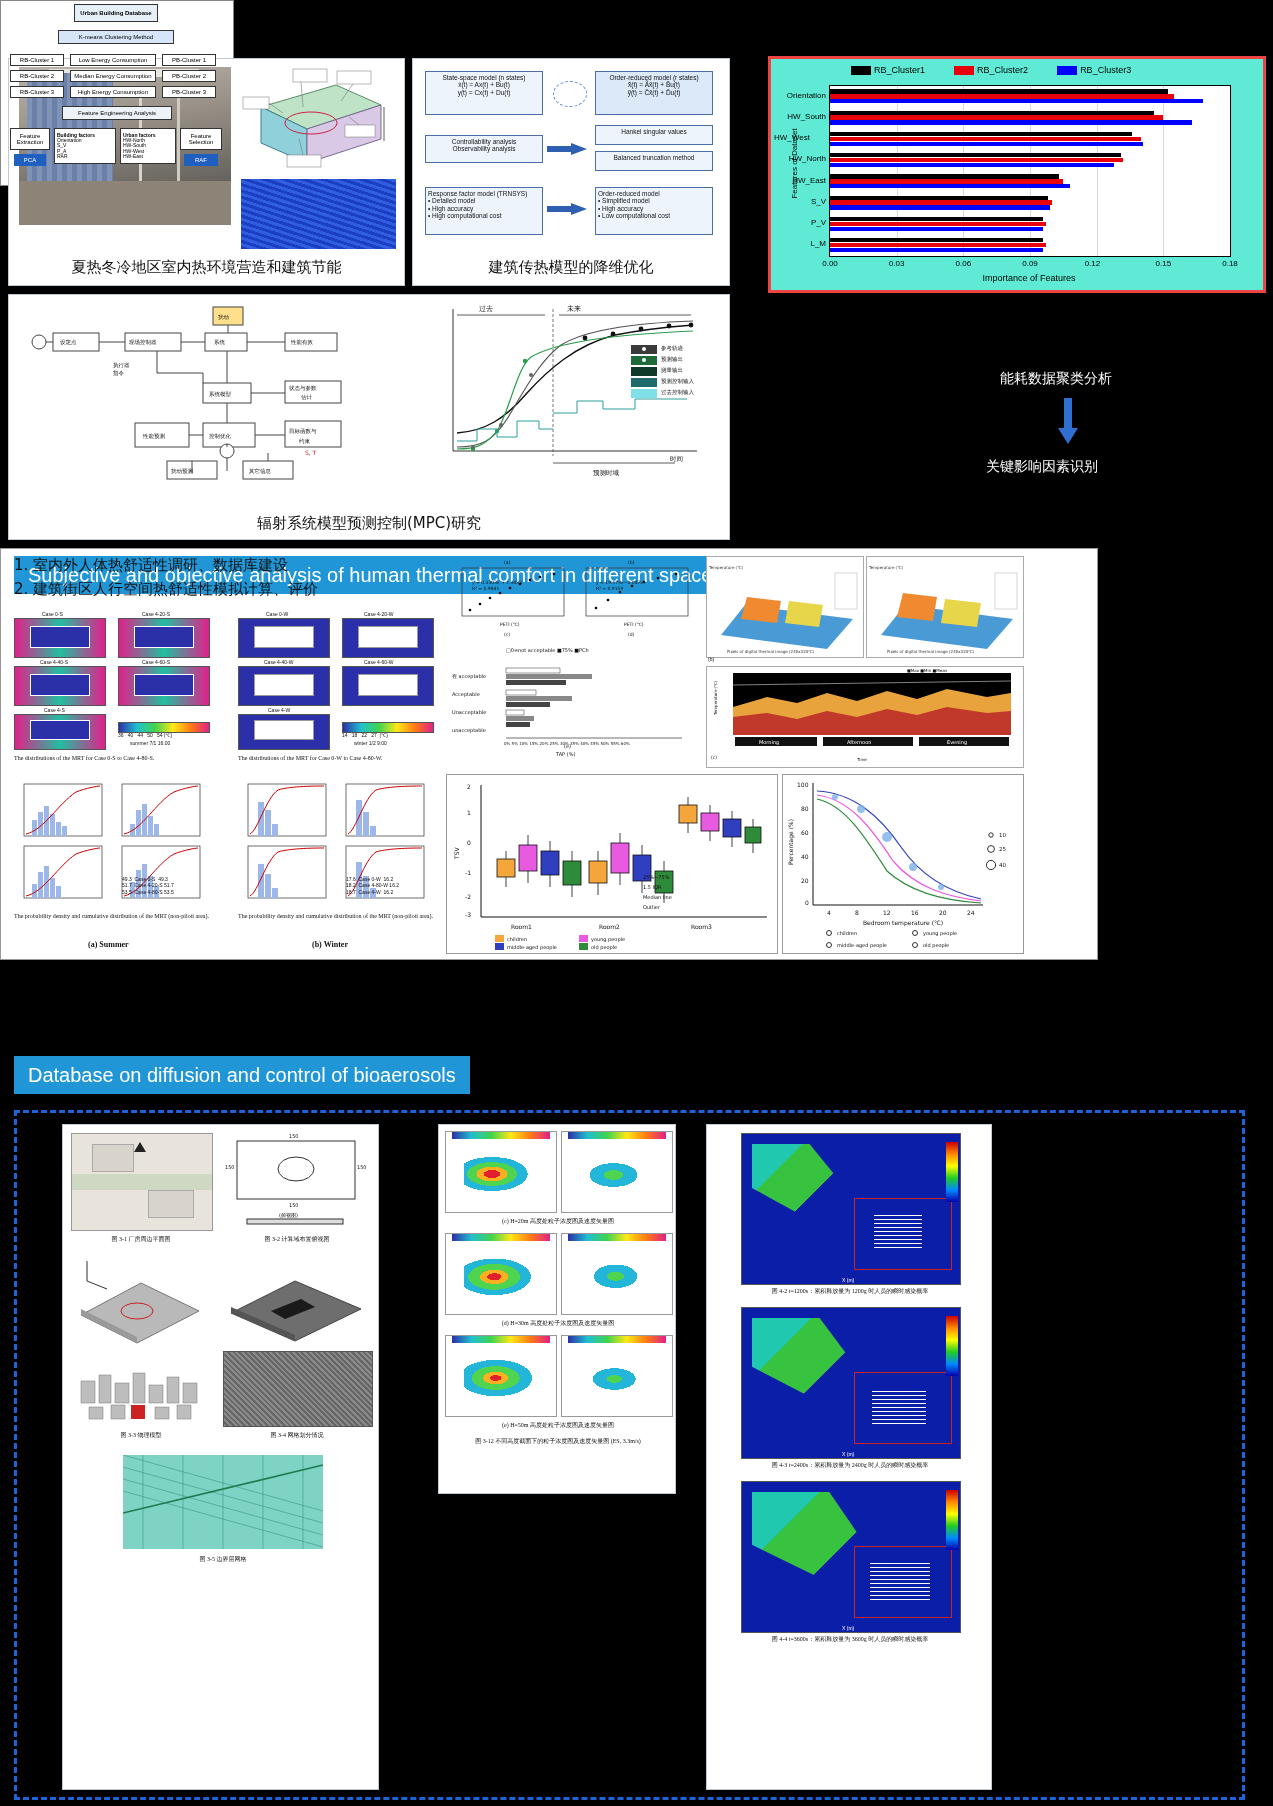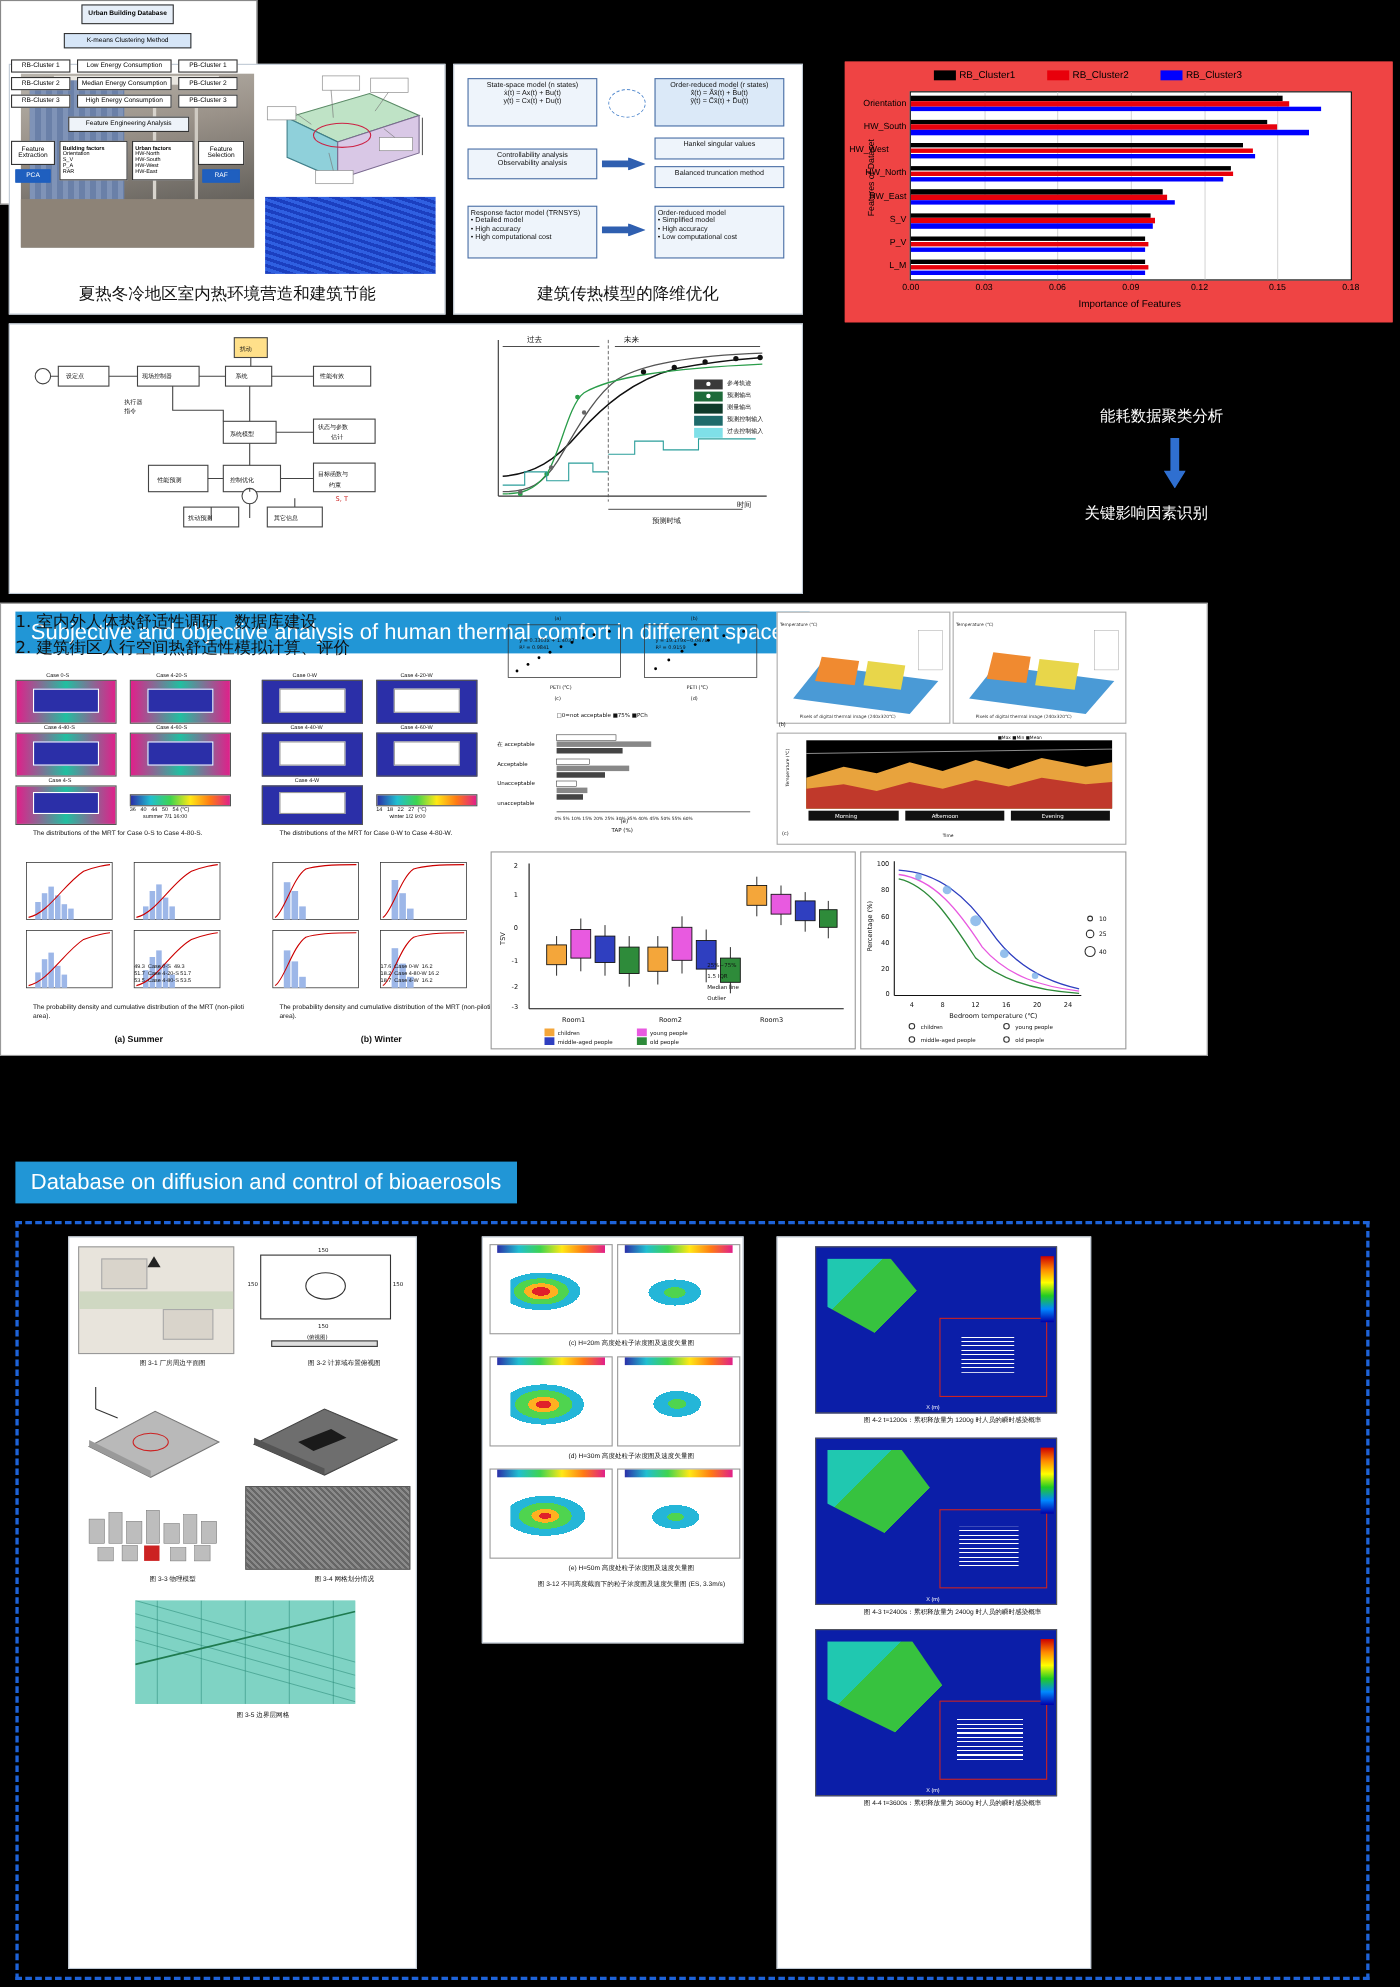--- a/index.html
+++ b/index.html
@@ -1,39 +1,39 @@
 <!DOCTYPE html>
 <html><head>
 <meta charset="utf-8">
 <style>
   html,body{margin:0;padding:0;background:#000;}
   body{width:1273px;height:1806px;position:relative;font-family:"Liberation Sans",sans-serif;color:#fff;overflow:hidden;}
   .banner{position:absolute;background:#2196d6;color:#fff;font-size:20px;line-height:38px;padding:0 14px;white-space:nowrap;}
   .panel{position:absolute;background:#fff;border:1px solid #bfc9d4;box-sizing:border-box;}
   .cap{font-size:15px;color:#111;text-align:center;font-family:"DejaVu Sans",sans-serif;}
-  .tiny{font-size:6px;color:#111;font-family:Liberation Sans, sans-serif;margin-left:16px;}
+  .tiny{font-size:6px;color:#111;font-family:Liberation Serif, serif;}
   .xtiny{font-size:5px;color:#111;}
   .ctr{text-align:center;}
   
   #s1{position:absolute;left:0;top:0;width:1273px;height:548px;}
   #p1{left:8px;top:58px;width:397px;height:228px;}
   #p1 .photo{position:absolute;left:10px;top:8px;width:212px;height:158px;background:linear-gradient(170deg,#b9b4ac 0%,#9a9289 35%,#6e6a64 70%,#4a4744 100%);}
   #p1 .photo .curtain{position:absolute;left:8px;top:6px;width:86px;height:120px;background:repeating-linear-gradient(90deg,#7f93b7 0 5px,#6a80a8 5px 10px);}
   #p1 .photo .floor{position:absolute;left:0;bottom:0;width:212px;height:44px;background:#8d8377;}
   #p1 .photo .pole{position:absolute;left:120px;top:20px;width:3px;height:110px;background:#d8d4cd;}
   #p1 .photo .pole2{position:absolute;left:158px;top:28px;width:3px;height:100px;background:#cfcac2;}
   #p1 .photo .lamp{position:absolute;left:30px;top:2px;width:150px;height:8px;background:#e9e6e0;}
   #p1 .diag{position:absolute;left:232px;top:8px;width:155px;height:108px;}
   #p1 .mat{position:absolute;left:232px;top:120px;width:155px;height:70px;background:repeating-linear-gradient(18deg,#1b3fc0 0 3px,#2f5fe0 3px 6px);}
   #p1 .cap{position:absolute;left:0;bottom:8px;width:100%;}
   #p2{left:412px;top:58px;width:318px;height:228px;}
   #p2 .cap{position:absolute;left:0;bottom:8px;width:100%;}
   #p3{left:8px;top:294px;width:722px;height:246px;}
   #p3 .cap{position:absolute;left:0;bottom:6px;width:100%;}
-  #p4{left:768px;top:56px;width:498px;height:237px;background:#ef4444;border:1px solid #ef4444;}
+  #p4{left:768px;top:56px;width:498px;height:237px;background:#5eead4;border:3px solid #ef4444;}
   #p5{left:762px;top:312px;width:232px;height:184px;background:#fff;border:1px solid #888;}
   .note{position:absolute;color:#fff;font-size:14px;font-family:Liberation Mono, monospace;}
   
   #s2{position:absolute;left:0;top:548px;width:1273px;height:500px;}
   #p6{left:20px;top:70px;width:1096px;height:410px;background:#fff;border:1px solid #999;}
   
   #s3{position:absolute;left:0;top:1048px;width:1273px;height:758px;}
   #dashed{position:absolute;left:14px;top:62px;width:1231px;height:690px;border:3px dashed #1e63d8;box-sizing:border-box;}
   #p7{left:62px;top:76px;width:317px;height:666px;background:#fff;}
   #p8{left:438px;top:76px;width:238px;height:370px;background:#fff;}
@@ -201,20 +201,21 @@
         <text x="226" y="49">参考轨迹</text>
           <text x="226" y="60">预测输出</text>
           <text x="226" y="71">测量输出</text>
         <text x="226" y="82">预测控制输入</text>
           <text x="226" y="93">过去控制输入</text>
       </g>
       <g font-size="6.5" fill="#111" font-family="DejaVu Sans">
           <text x="235" y="160">时间</text>
         </g>
     </svg>
+    <div class="cap">辐射系统模型预测控制(MPC)研究</div>
   </div>
 
   <div id="p4" class="panel">
     <div id="legend" style="position:absolute;left:80px;top:6px;font-size:9px;color:#000;">
       <span><span class="legsw" style="background:#000"></span><span>RB_Cluster1</span></span>
       <span style="display:inline-block;width:24px"></span>
       <span><span class="legsw" style="background:#e8000b"></span><span>RB_Cluster2</span></span>
       <span style="display:inline-block;width:24px"></span>
       <span><span class="legsw" style="background:#0000ff"></span><span>RB_Cluster3</span></span>
     </div>

